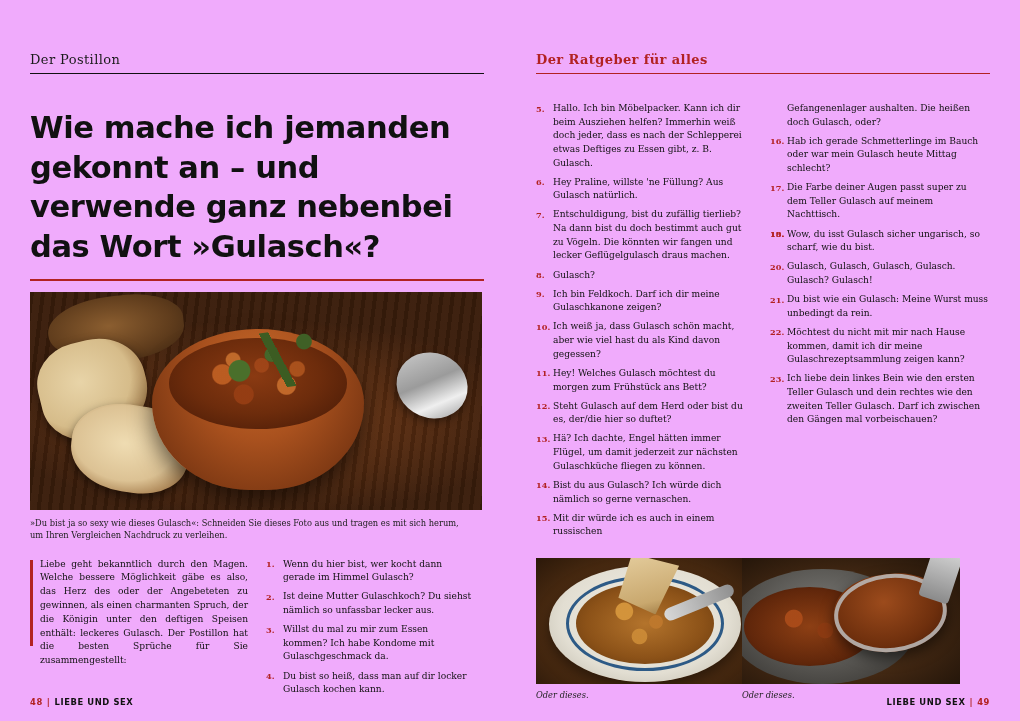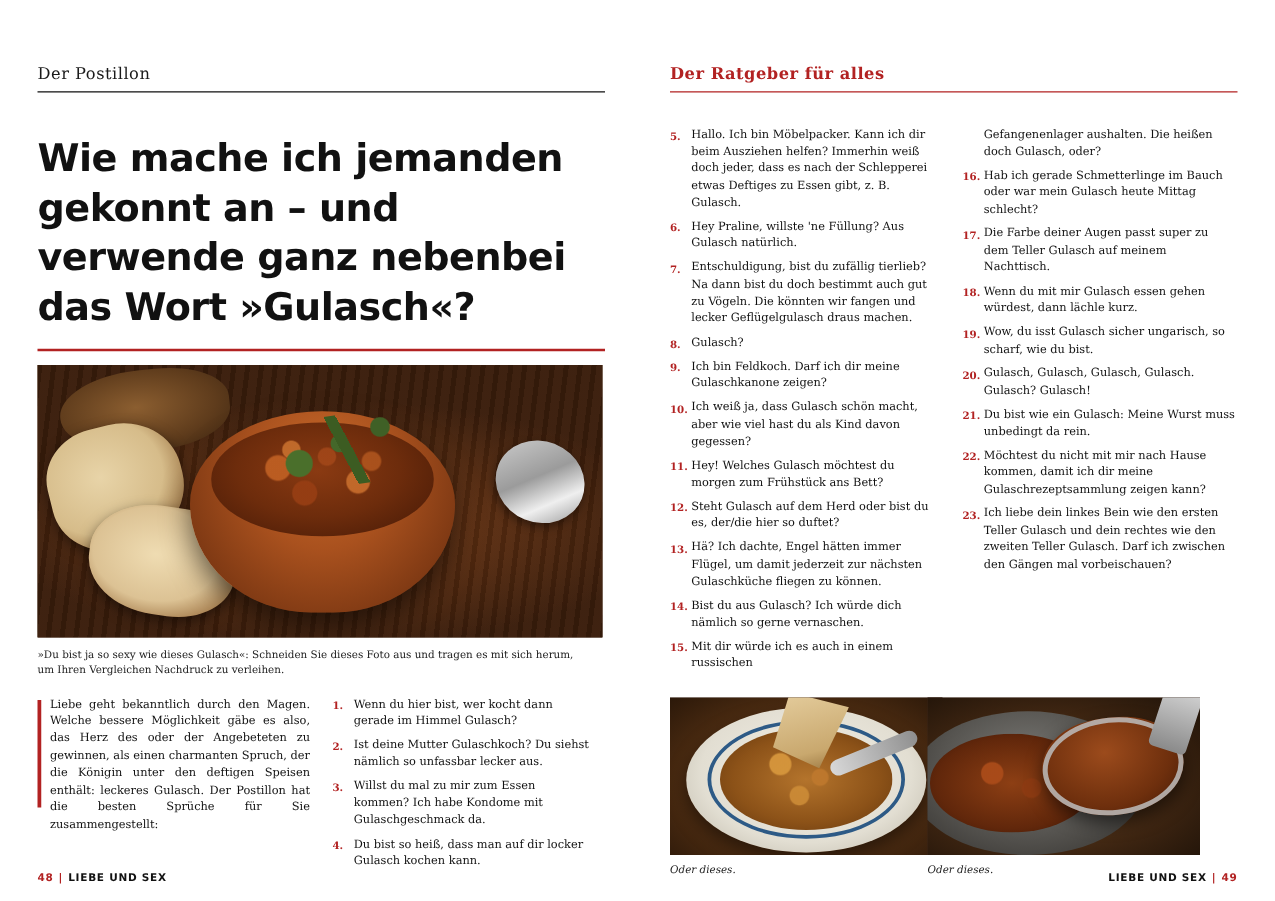--- a/index.html
+++ b/index.html
@@ -10,21 +10,21 @@
   body {
     width: 1020px;
     height: 721px;
     overflow: hidden;
     font-family: "Liberation Serif", serif;
   }
   .spread {
     position: absolute;
     left: 0; top: 0;
     width: 1020px; height: 721px;
-    background: #ffffff;
+    background: #f0abfc;
   }
   .page {
     position: absolute;
     top: 0;
     width: 510px;
     height: 721px;
     box-sizing: border-box;
   }
   .page-left { left: 0; padding: 52px 26px 0 30px; }
   .page-right { left: 510px; padding: 52px 30px 0 26px; }
@@ -523,21 +523,20 @@
           <li>
             <span class="num">16.</span>
             <span>Hab ich gerade Schmetterlinge im Bauch oder war mein Gulasch heute Mittag schlecht?</span>
           </li>
           <li>
             <span class="num">17.</span>
             <span>Die Farbe deiner Augen passt super zu dem Teller Gulasch auf meinem Nachttisch.</span>
           </li>
           <li>
             <span class="num">18.</span>
-            <span>Wenn du mit mir Gulasch essen gehen würdest, dann lächle kurz.</span>
           </li>
           <li>
             <span class="num">19.</span>
             <span>Wow, du isst Gulasch sicher ungarisch, so scharf, wie du bist.</span>
           </li>
           <li>
             <span class="num">20.</span>
             <span>Gulasch, Gulasch, Gulasch, Gulasch. Gulasch? Gulasch!</span>
           </li>
           <li>

